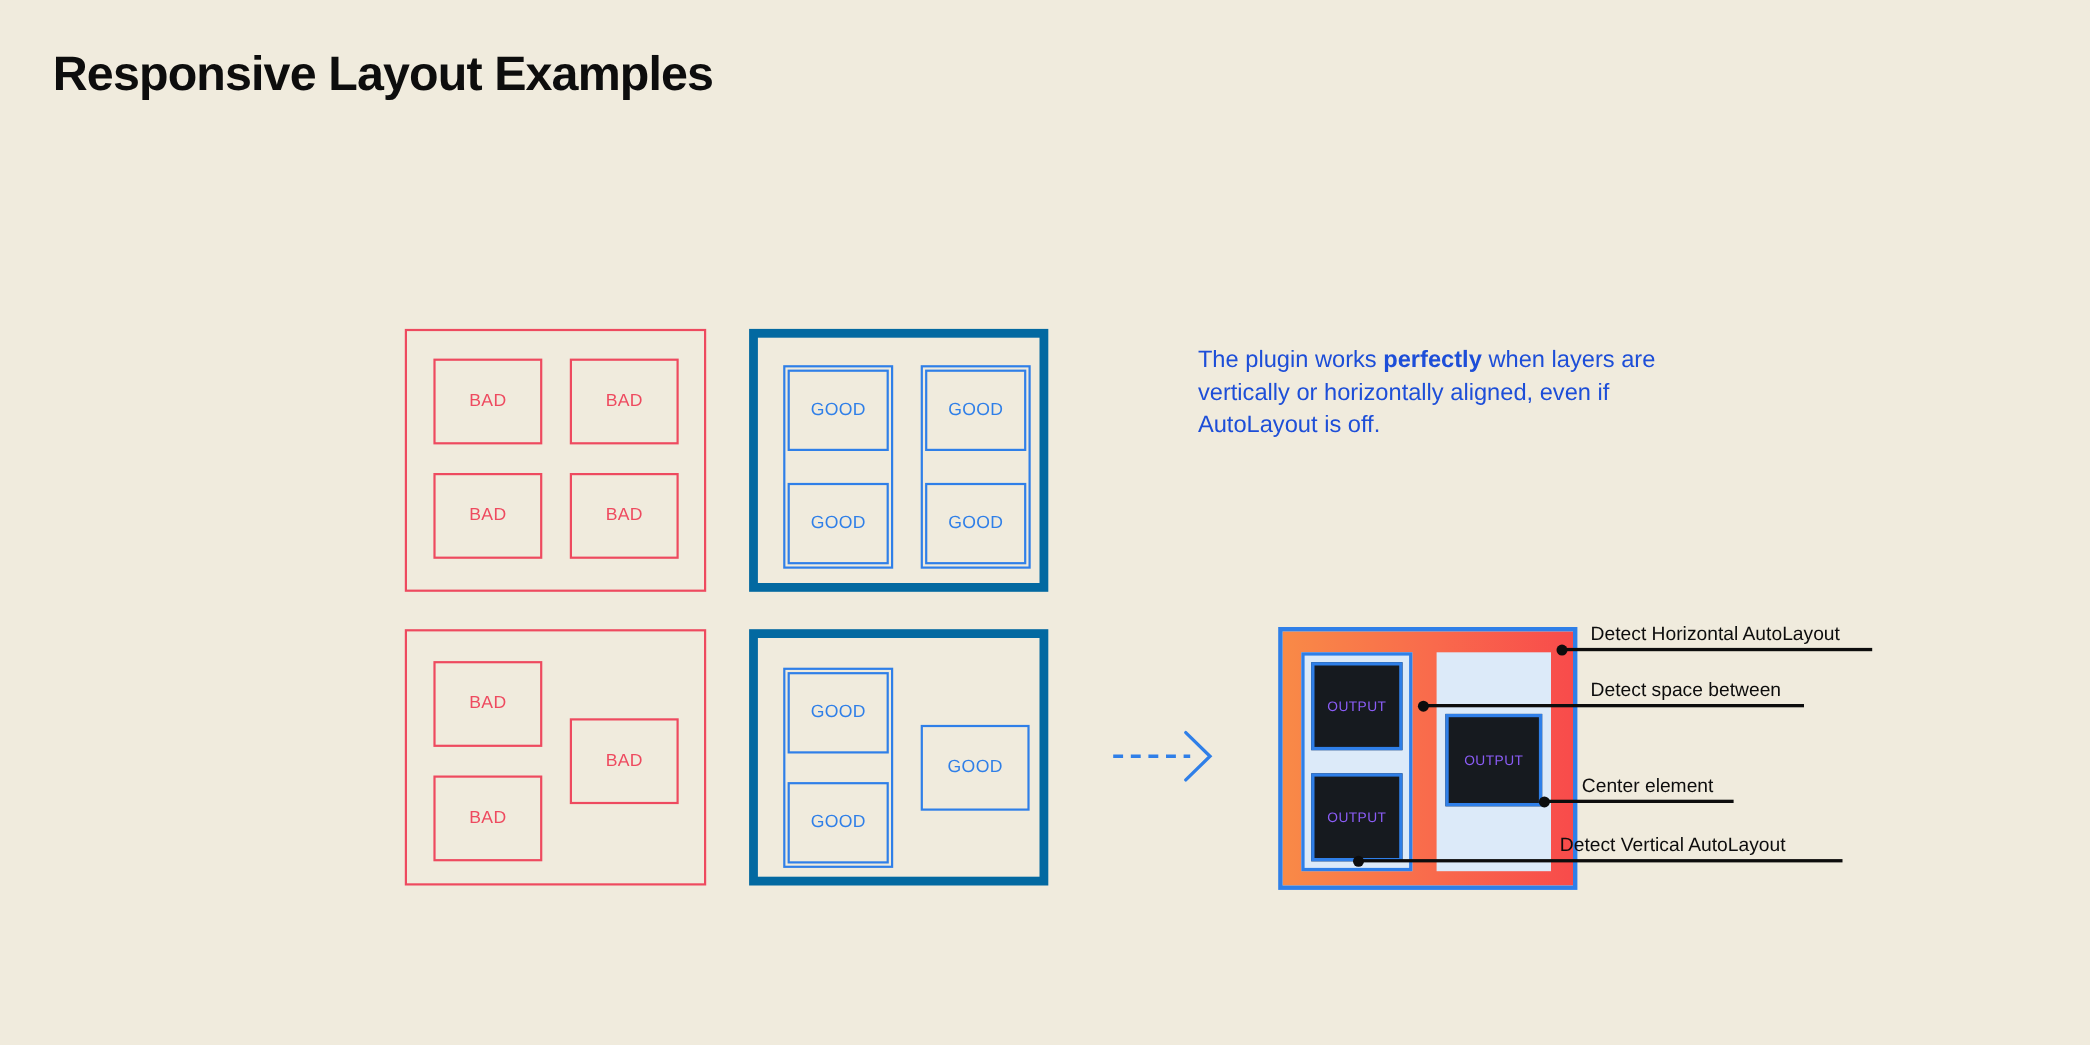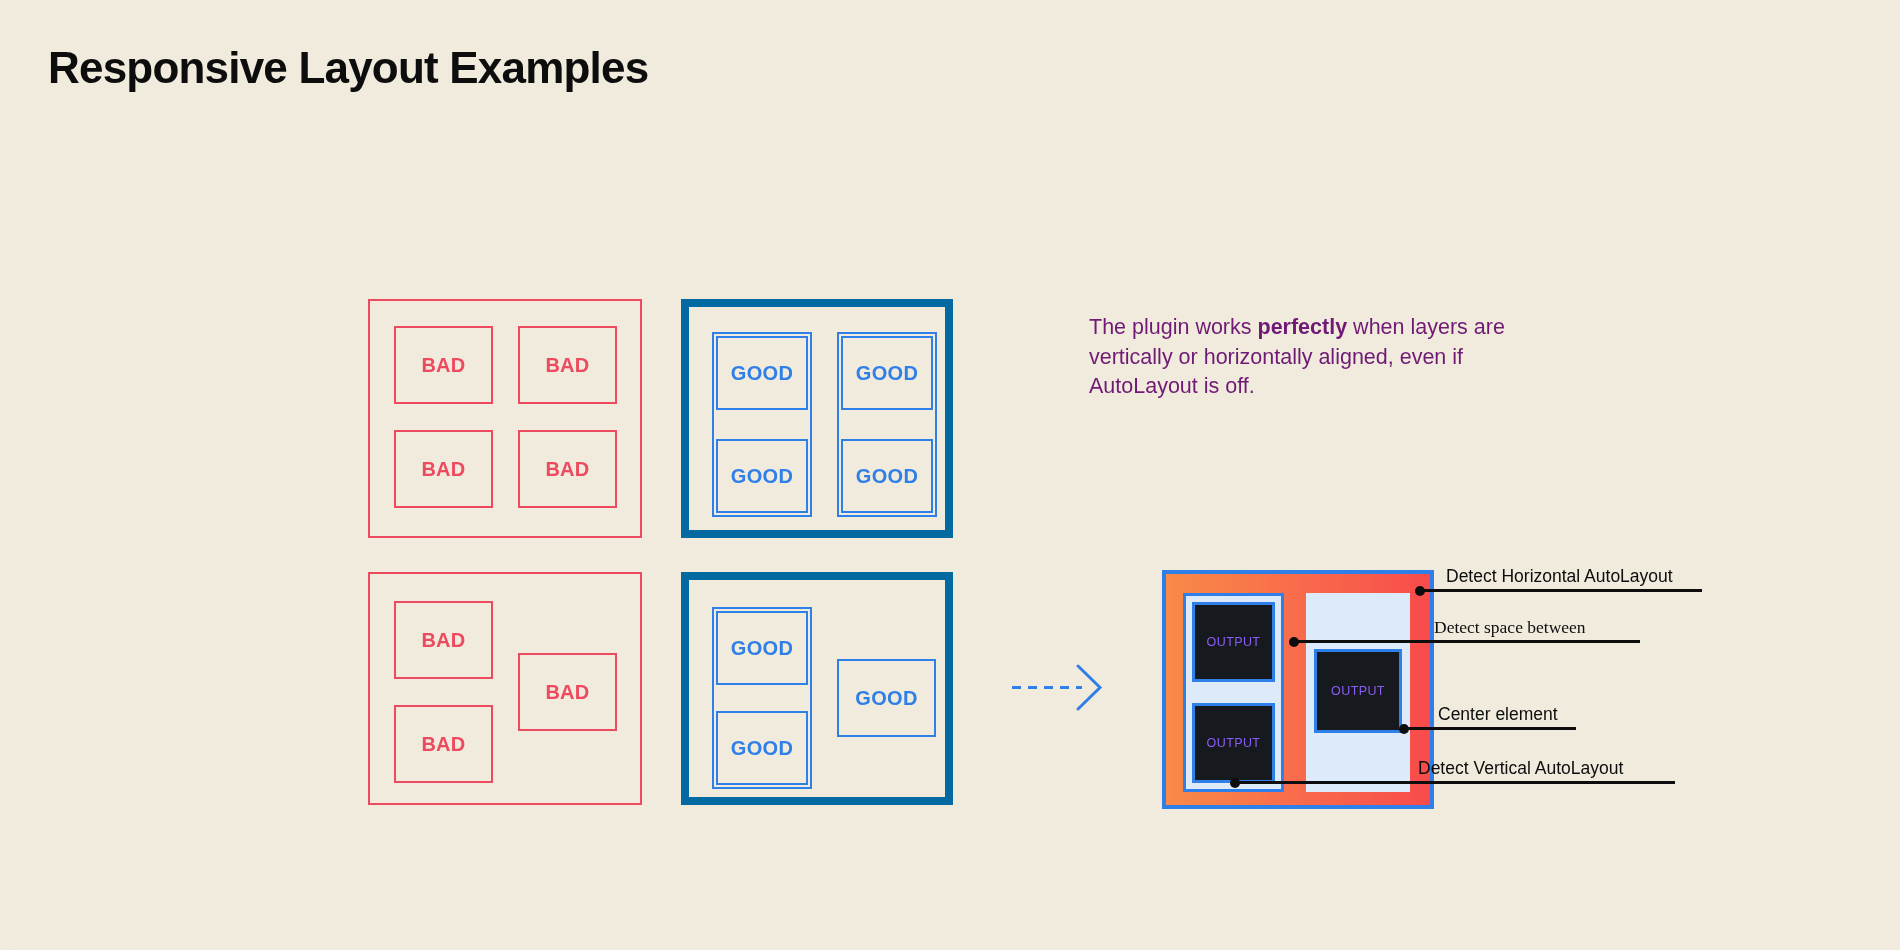--- a/index.html
+++ b/index.html
@@ -49,22 +49,22 @@
   }
   .cell.bad {
     border: 2px solid #ee4a5f;
     color: #ee4a5f;
   }
   .cell.good {
     border: 2px solid #2f7fe8;
     color: #2f7fe8;
   }
   .cell-label {
-    font-size: 20px;
-    font-weight: 700;
+    font-size: 16px;
+    font-weight: 400;
     letter-spacing: 0.3px;
     line-height: 1;
   }
 
   
   .ring {
     position: absolute;
     border: 2px solid #2f7fe8;
   }
 
@@ -76,21 +76,21 @@
     width: 100px;
     height: 55px;
   }
 
   
   .copy {
     position: absolute;
     left: 1089px;
     top: 313px;
     width: 470px;
-    color: #701a75;
+    color: #1d4ed8;
     font-size: 21.5px;
     line-height: 29.5px;
   }
   .copy p + p { margin-top: 29px; }
   .copy b { font-weight: bold; }
 
   
   .mock {
     position: absolute;
     left: 1162px;
@@ -261,21 +261,21 @@
 
   <div class="callout" style="left:1420px; top:589px; width:282px;">
     <div class="callout-line" style="width:282px;"></div>
     <div class="callout-dot" style="left:-5px;"></div>
     <div class="callout-text" style="left:26px;margin-top:12px;">Detect Horizontal AutoLayout</div>
   </div>
 
   <div class="callout" style="left:1294px; top:640px; width:346px;">
     <div class="callout-line" style="width:346px;"></div>
     <div class="callout-dot" style="left:-5px;"></div>
-    <div class="callout-text" style="left:140px;font-family:Liberation Serif, serif;">Detect space between</div>
+    <div class="callout-text" style="left:152px;">Detect space between</div>
   </div>
 
   <div class="callout" style="left:1404px; top:727px; width:172px;">
     <div class="callout-line" style="width:172px;"></div>
     <div class="callout-dot" style="left:-5px;"></div>
     <div class="callout-text" style="left:34px;">Center element</div>
   </div>
 
   <div class="callout" style="left:1235px; top:781px; width:440px;">
     <div class="callout-line" style="width:440px;"></div>

